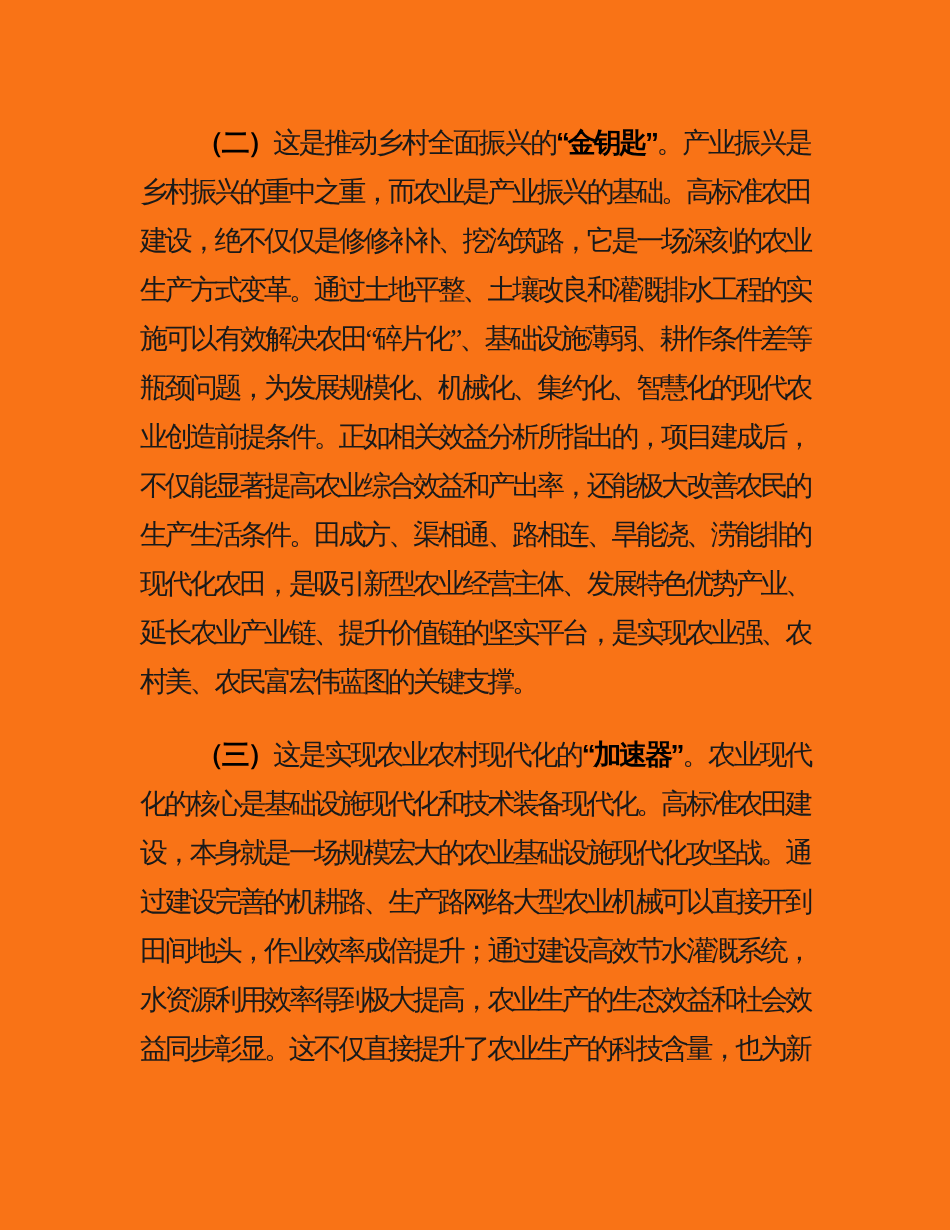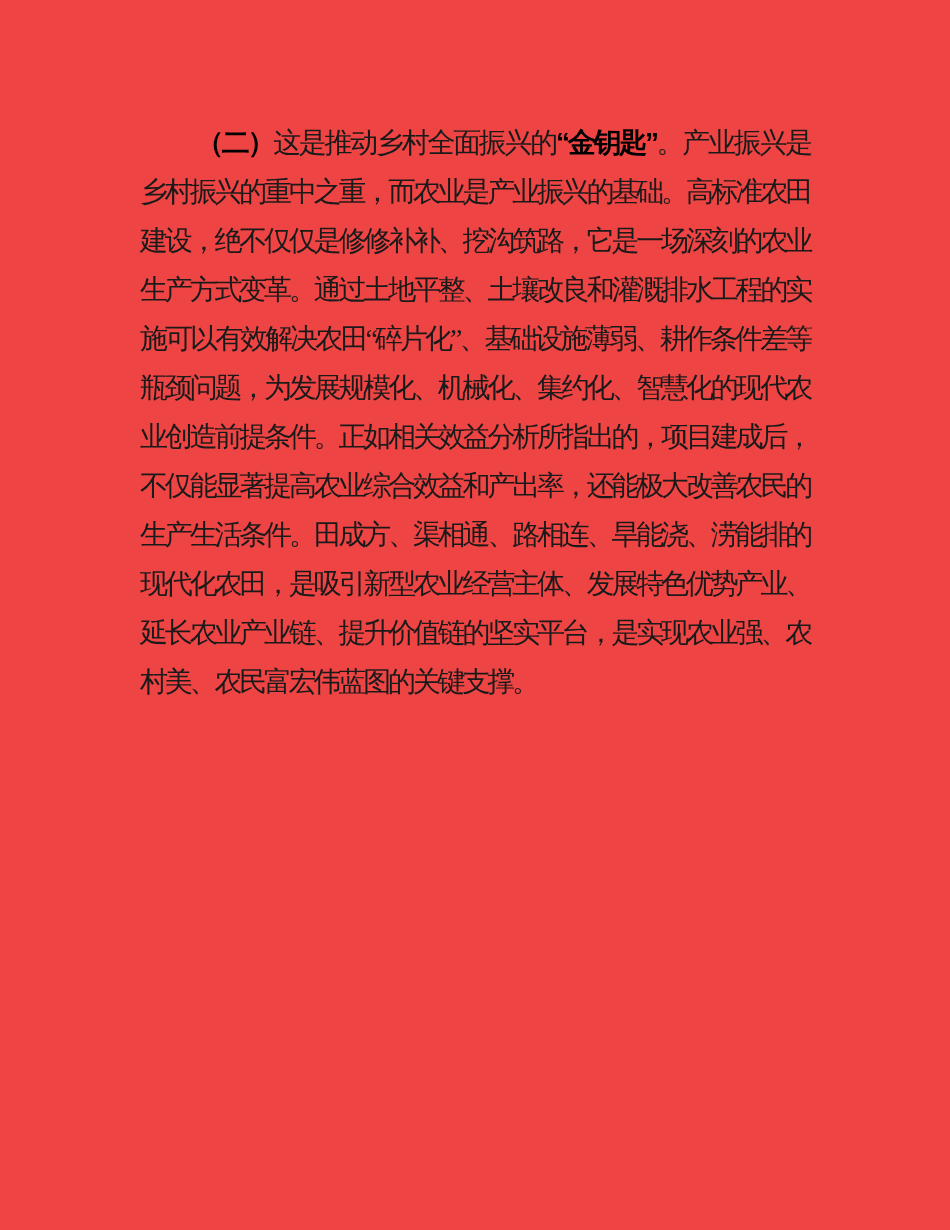--- a/index.html
+++ b/index.html
@@ -4,21 +4,21 @@
 <style>
   html, body {
     margin: 0;
     padding: 0;
     background: #ffffff;
   }
   .page {
     position: relative;
     width: 950px;
     height: 1230px;
-    background: #ef4444;
+    background: #f97316;
     overflow: hidden;
   }
   .content {
     box-sizing: border-box;
     width: 950px;
     padding: 118px 140px 0 140px;
   }
   p.doc-para {
     margin: 0 0 24px 0;
     font-family: "Liberation Serif", serif;
@@ -37,15 +37,16 @@
   }
 </style>
 </head>
 <body>
 
 <div class="page">
   <div class="content">
 
     <p class="doc-para"><span class="hei">（二）</span><span>这是推动乡村全面振兴的</span><span class="hei">“金钥匙”</span><span>。产业振兴是乡村振兴的重中之重，而农业是产业振兴的基础。高标准农田建设，绝不仅仅是修修补补、挖沟筑路，它是一场深刻的农业生产方式变革。通过土地平整、土壤改良和灌溉排水工程的实施可以有效解决农田“碎片化”、基础设施薄弱、耕作条件差等瓶颈问题，为发展规模化、机械化、集约化、智慧化的现代农业创造前提条件。正如相关效益分析所指出的，项目建成后，不仅能显著提高农业综合效益和产出率，还能极大改善农民的生产生活条件。田成方、渠相通、路相连、旱能浇、涝能排的现代化农田，是吸引新型农业经营主体、发展特色优势产业、延长农业产业链、提升价值链的坚实平台，是实现农业强、农村美、农民富宏伟蓝图的关键支撑。</span></p>
 
+    <p class="doc-para"><span class="hei">（三）</span><span>这是实现农业农村现代化的</span><span class="hei">“加速器”</span><span>。农业现代化的核心是基础设施现代化和技术装备现代化。高标准农田建设，本身就是一场规模宏大的农业基础设施现代化攻坚战。通过建设完善的机耕路、生产路网络大型农业机械可以直接开到田间地头，作业效率成倍提升；通过建设高效节水灌溉系统，水资源利用效率得到极大提高，农业生产的生态效益和社会效益同步彰显。这不仅直接提升了农业生产的科技含量，也为新</span></p>
 
   </div>
 </div>
 
 </body></html>

